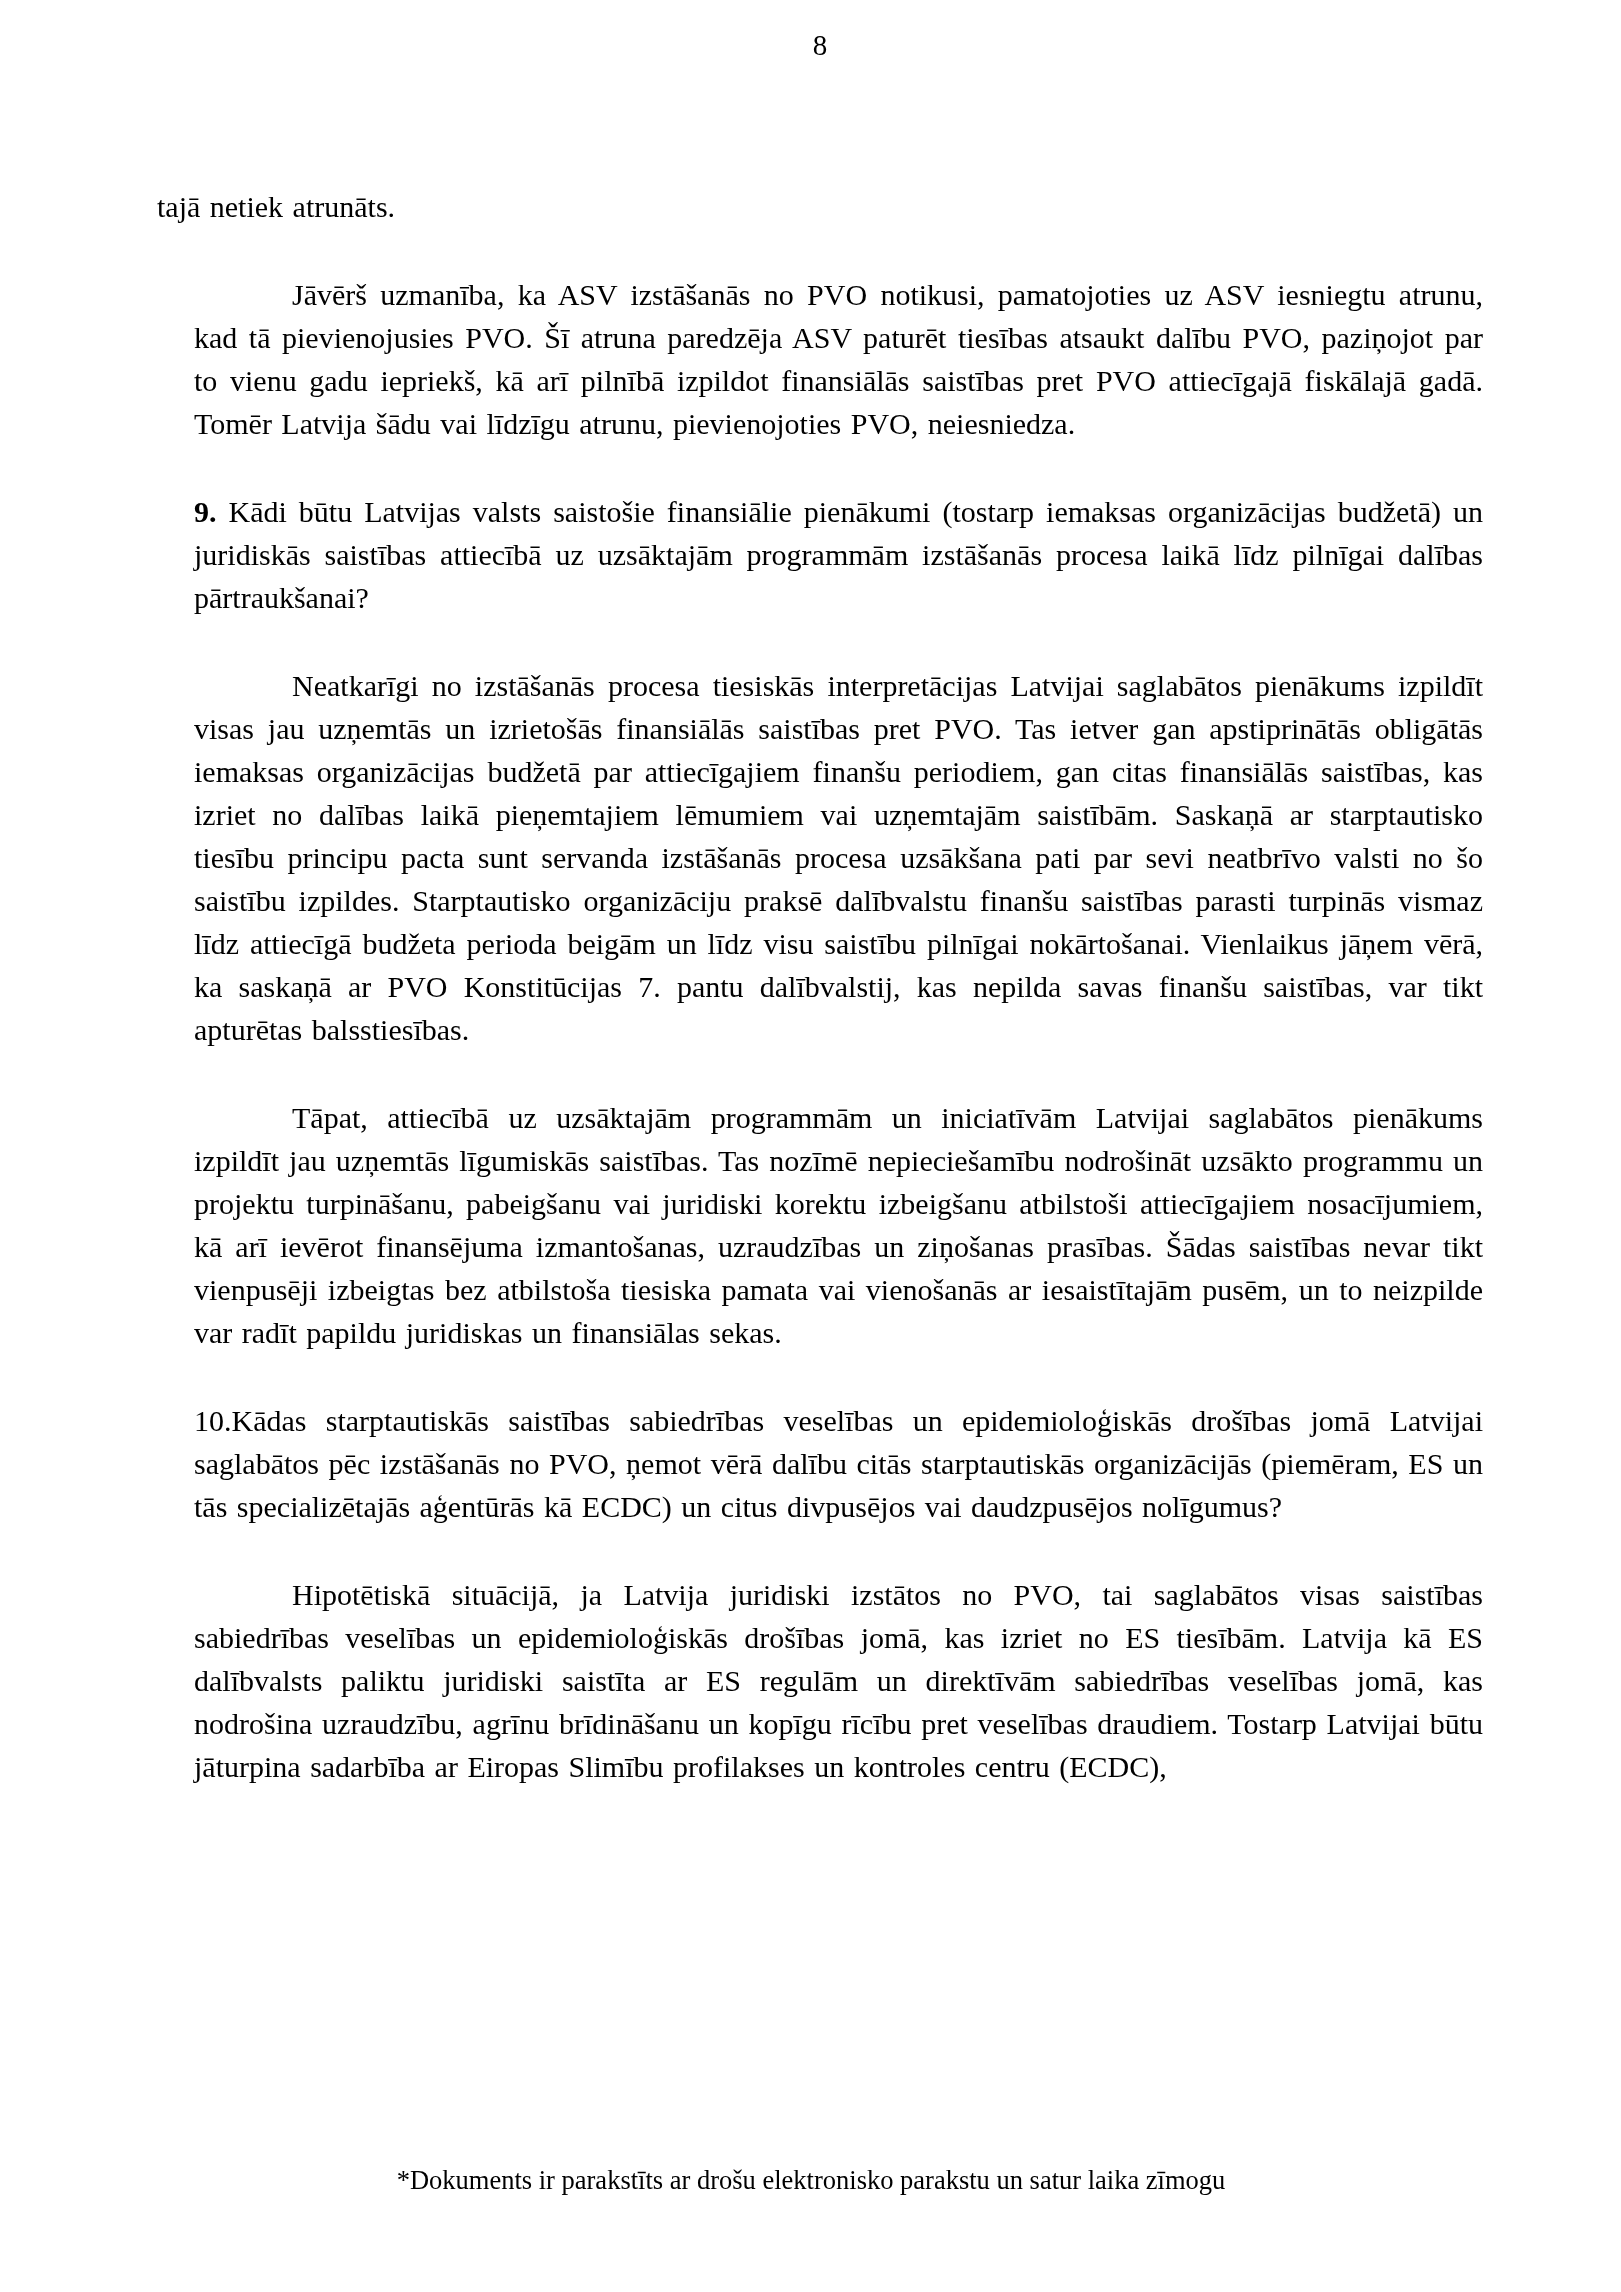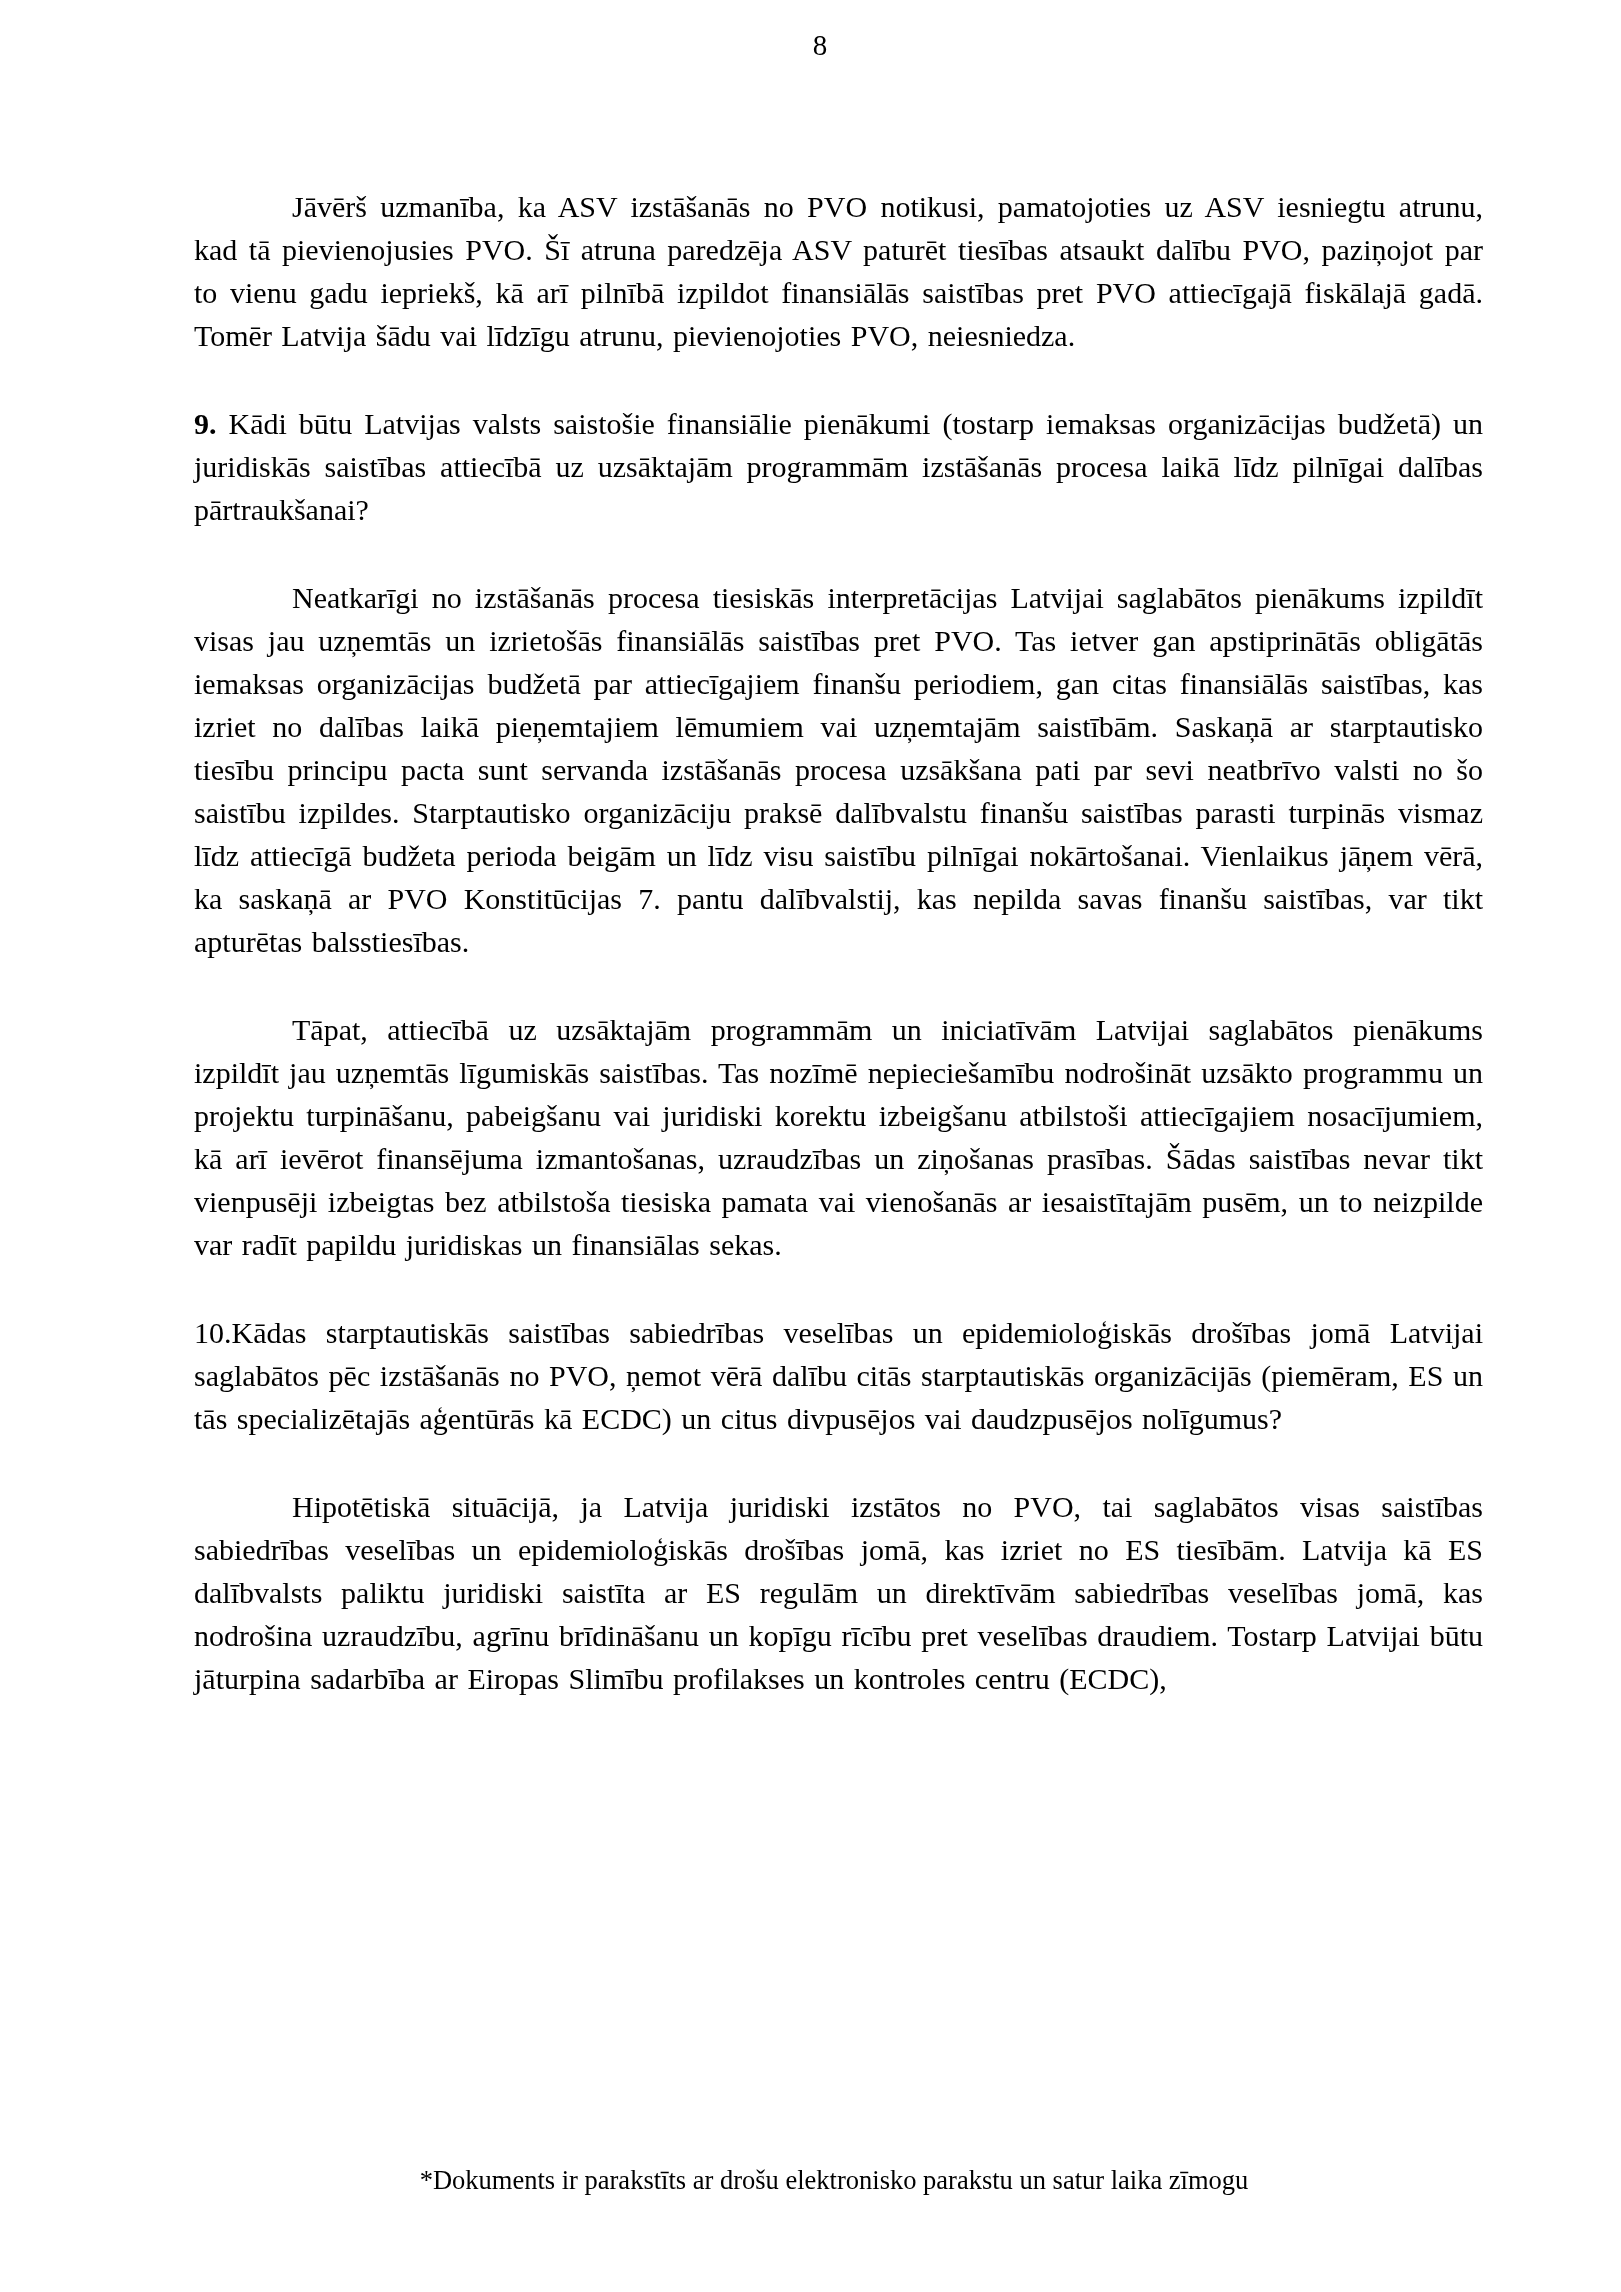--- a/index.html
+++ b/index.html
@@ -35,36 +35,37 @@
     text-align: justify;
     word-spacing: 2px;
   }
   p.spaced { margin-top: 45px; margin-left: 37px; }
   .indent { text-indent: 98px; }
   .question { }
   .qnum-bold { font-weight: bold; }
   .inline-italic { }
   .footer {
     position: absolute;
-    left: 171px;
+    left: 148px;
     width: 1326px;
     top: 2164px;
     text-align: center;
     font-size: 26.5px;
     line-height: 33px;
   }
 </style>
 </head>
 <body>
 
 <div class="page">
   <div class="content">
 
     <div class="page-number">8</div>
 
+    <p class="doc-par"><span>tajā netiek atrunāts.</span></p>
 
     <p class="doc-par spaced indent"><span>Jāvērš uzmanība, ka ASV izstāšanās no PVO notikusi, pamatojoties uz ASV iesniegtu atrunu, kad tā pievienojusies PVO. Šī atruna paredzēja ASV paturēt tiesības atsaukt dalību PVO, paziņojot par to vienu gadu iepriekš, kā arī pilnībā izpildot finansiālās saistības pret PVO attiecīgajā fiskālajā gadā. Tomēr Latvija šādu vai līdzīgu atrunu, pievienojoties PVO, neiesniedza.</span></p>
 
     <p class="doc-par spaced question"><span class="qnum-bold">9.</span><span> Kādi būtu Latvijas valsts saistošie finansiālie pienākumi (tostarp iemaksas organizācijas budžetā) un juridiskās saistības attiecībā uz uzsāktajām programmām izstāšanās procesa laikā līdz pilnīgai dalības pārtraukšanai?</span></p>
 
     <p class="doc-par spaced indent"><span>Neatkarīgi no izstāšanās procesa tiesiskās interpretācijas Latvijai saglabātos pienākums izpildīt visas jau uzņemtās un izrietošās finansiālās saistības pret PVO. Tas ietver gan apstiprinātās obligātās iemaksas organizācijas budžetā par attiecīgajiem finanšu periodiem, gan citas finansiālās saistības, kas izriet no dalības laikā pieņemtajiem lēmumiem vai uzņemtajām saistībām. Saskaņā ar starptautisko tiesību principu </span><span class="inline-italic">pacta sunt servanda</span><span> izstāšanās procesa uzsākšana pati par sevi neatbrīvo valsti no šo saistību izpildes. Starptautisko organizāciju praksē dalībvalstu finanšu saistības parasti turpinās vismaz līdz attiecīgā budžeta perioda beigām un līdz visu saistību pilnīgai nokārtošanai. Vienlaikus jāņem vērā, ka saskaņā ar PVO Konstitūcijas 7. pantu dalībvalstij, kas nepilda savas finanšu saistības, var tikt apturētas balsstiesības.</span></p>
 
     <p class="doc-par spaced indent"><span>Tāpat, attiecībā uz uzsāktajām programmām un iniciatīvām Latvijai saglabātos pienākums izpildīt jau uzņemtās līgumiskās saistības. Tas nozīmē nepieciešamību nodrošināt uzsākto programmu un projektu turpināšanu, pabeigšanu vai juridiski korektu izbeigšanu atbilstoši attiecīgajiem nosacījumiem, kā arī ievērot finansējuma izmantošanas, uzraudzības un ziņošanas prasības. Šādas saistības nevar tikt vienpusēji izbeigtas bez atbilstoša tiesiska pamata vai vienošanās ar iesaistītajām pusēm, un to neizpilde var radīt papildu juridiskas un finansiālas sekas.</span></p>
 
     <p class="doc-par spaced question"><span>10.</span><span>Kādas starptautiskās saistības sabiedrības veselības un epidemioloģiskās drošības jomā Latvijai saglabātos pēc izstāšanās no PVO, ņemot vērā dalību citās starptautiskās organizācijās (piemēram, ES un tās specializētajās aģentūrās kā ECDC) un citus divpusējos vai daudzpusējos nolīgumus?</span></p>

